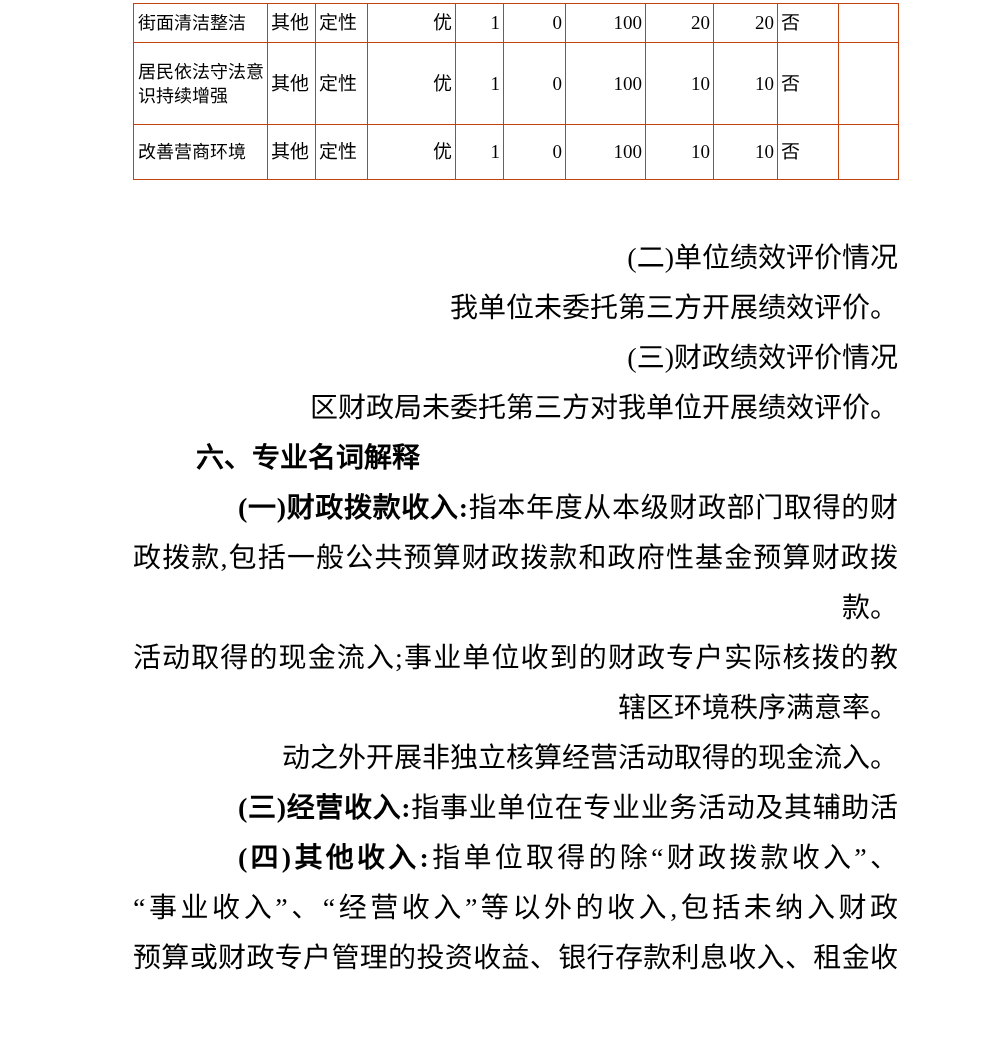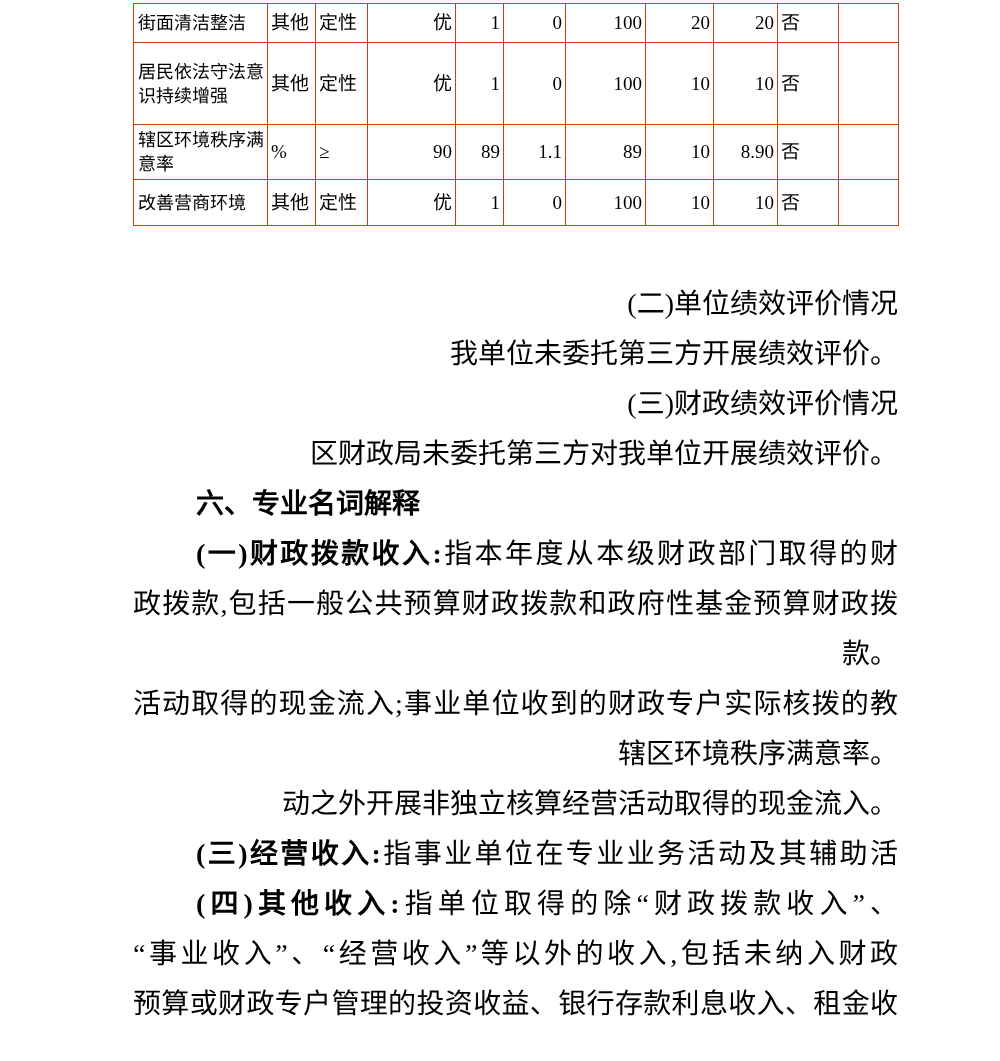--- a/index.html
+++ b/index.html
@@ -55,21 +55,21 @@
     font-size: 28px;
     white-space: nowrap;
   }
   .line.just {
     white-space: normal;
     text-align: justify;
     text-align-last: justify;
     text-justify: inter-character;
   }
   .line.ind { padding-left: 63px; }
-  .line .lead { font-weight: bold; }
+  .line .lead { font-weight: bold; margin-left: 42px; }
   .line.sect {
     font-family: "Liberation Sans", "DejaVu Sans", sans-serif;
     font-weight: bold;
   }
   .line.kai { font-weight: normal; text-align: right; }
 </style>
 </head>
 <body>
 
 <div class="page">
@@ -109,33 +109,20 @@
           <td>优</td>
           <td>1</td>
           <td>0</td>
           <td>100</td>
           <td>10</td>
           <td>10</td>
           <td>否</td>
           <td></td>
         </tr>
         <tr>
-          <td>辖区环境秩序满意率</td>
-          <td>%</td>
-          <td>≥</td>
-          <td>90</td>
-          <td>89</td>
-          <td>1.1</td>
-          <td>89</td>
-          <td>10</td>
-          <td>8.90</td>
-          <td>否</td>
-          <td></td>
-        </tr>
-        <tr>
           <td>改善营商环境</td>
           <td>其他</td>
           <td>定性</td>
           <td>优</td>
           <td>1</td>
           <td>0</td>
           <td>100</td>
           <td>10</td>
           <td>10</td>
           <td>否</td>

